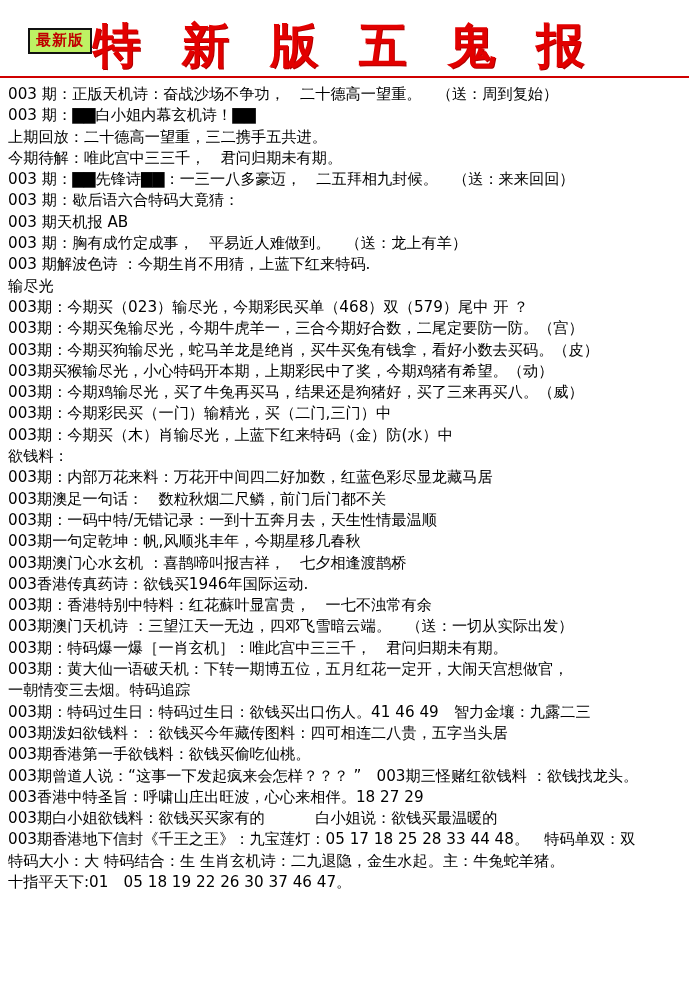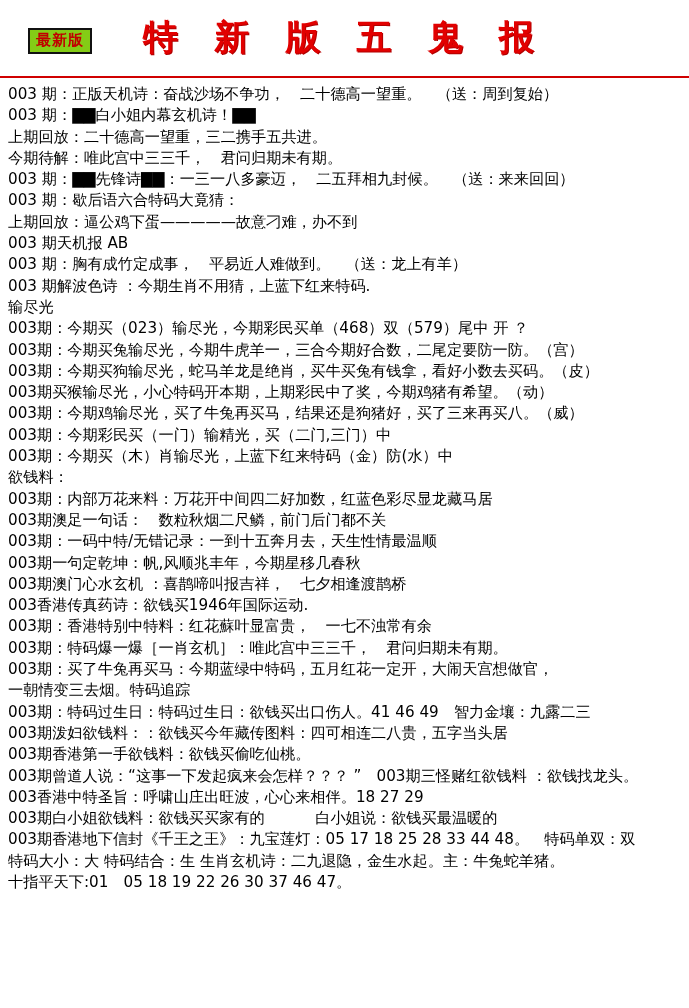--- a/index.html
+++ b/index.html
@@ -24,39 +24,39 @@
   
   .header {
     position: relative;
     height: 76px;
     border-bottom: 2px solid #d00000;
   }
   .badge {
     position: absolute;
     left: 28px;
     top: 28px;
-    background: #84cc16;
+    background: #bef264;
     border: 2px solid #111;
     color: #c00000;
     font-weight: bold;
     font-size: 15px;
     letter-spacing: 1px;
     padding: 3px 6px 4px 6px;
     line-height: 1;
   }
   .title {
     position: absolute;
     left: 0;
     right: 0;
     top: 14px;
     text-align: center;
     color: #e20000;
     font-family: "DejaVu Serif", "Liberation Serif", serif;
     font-weight: bold;
-    font-size: 35px;
+    font-size: 48px;
     letter-spacing: 12px;
     text-shadow: 1px 1px 0 #b00000;
     white-space: nowrap;
   }
   
   .content {
     padding: 6px 8px 0 8px;
   }
   .line {
     font-size: 15.2px;
@@ -83,21 +83,20 @@
       <div>
         <div class="line">003 期：▇▇白小姐内幕玄机诗！▇▇</div>
         <div class="line">上期回放：二十德高一望重，三二携手五共进。</div>
         <div class="line">今期待解：唯此宫中三三千，　君问归期未有期。</div>
       </div>
       <div>
         <div class="line">003 期：▇▇先锋诗▇▇：一三一八多豪迈，　二五拜相九封候。　（送：来来回回）</div>
       </div>
       <div>
         <div class="line">003 期：歇后语六合特码大竟猜：</div>
-        <div class="line">上期回放：逼公鸡下蛋—————故意刁难，办不到</div>
       </div>
       <div>
         <div class="line">003 期天机报 AB</div>
         <div class="line">003 期：胸有成竹定成事，　平易近人难做到。　（送：龙上有羊）</div>
       </div>
       <div>
         <div class="line">003 期解波色诗 ：今期生肖不用猜，上蓝下红来特码.</div>
       </div>
       <div>
         <div class="line">输尽光</div>
@@ -115,22 +114,23 @@
         <div class="line">欲钱料：</div>
       </div>
       <div>
         <div class="line">003期：内部万花来料：万花开中间四二好加数，红蓝色彩尽显龙藏马居</div>
         <div class="line">003期澳足一句话：　数粒秋烟二尺鳞，前门后门都不关</div>
         <div class="line">003期：一码中特/无错记录：一到十五奔月去，天生性情最温顺</div>
         <div class="line">003期一句定乾坤：帆,风顺兆丰年，今期星移几春秋</div>
         <div class="line">003期澳门心水玄机 ：喜鹊啼叫报吉祥，　七夕相逢渡鹊桥</div>
         <div class="line">003香港传真药诗：欲钱买1946年国际运动.</div>
         <div class="line">003期：香港特别中特料：红花蘇叶显富贵，　一七不浊常有余</div>
+        <div class="line">003期澳门天机诗 ：三望江天一无边，四邓飞雪暗云端。　（送：一切从实际出发）</div>
         <div class="line">003期：特码爆一爆［一肖玄机］：唯此宫中三三千，　君问归期未有期。</div>
-        <div class="line">003期：买了牛兔再买马：今期蓝绿中特码，五月红花一定开，大闹天宫想做官，</div>
+        <div class="line">003期：黄大仙一语破天机：下转一期博五位，五月红花一定开，大闹天宫想做官，</div>
         <div class="line">一朝情变三去烟。特码追踪</div>
         <div class="line">003期：特码过生日：特码过生日：欲钱买出口伤人。41 46 49　智力金壤：九露二三</div>
         <div class="line">003期泼妇欲钱料：：欲钱买今年藏传图料：四可相连二八贵，五字当头居</div>
         <div class="line">003期香港第一手欲钱料：欲钱买偷吃仙桃。</div>
         <div class="line">003期曾道人说：“这事一下发起疯来会怎样？？？ ”　003期三怪赌红欲钱料 ：欲钱找龙头。</div>
         <div class="line">003香港中特圣旨：呼啸山庄出旺波，心心来相伴。18 27 29</div>
         <div class="line">003期白小姐欲钱料：欲钱买买家有的 　　　白小姐说：欲钱买最温暖的</div>
         <div class="line">003期香港地下信封《千王之王》：九宝莲灯：05 17 18 25 28 33 44 48。　特码单双：双</div>
         <div class="line">特码大小：大 特码结合：生 生肖玄机诗：二九退隐，金生水起。主：牛兔蛇羊猪。</div>
         <div class="line">十指平天下:01　05 18 19 22 26 30 37 46 47。</div>

